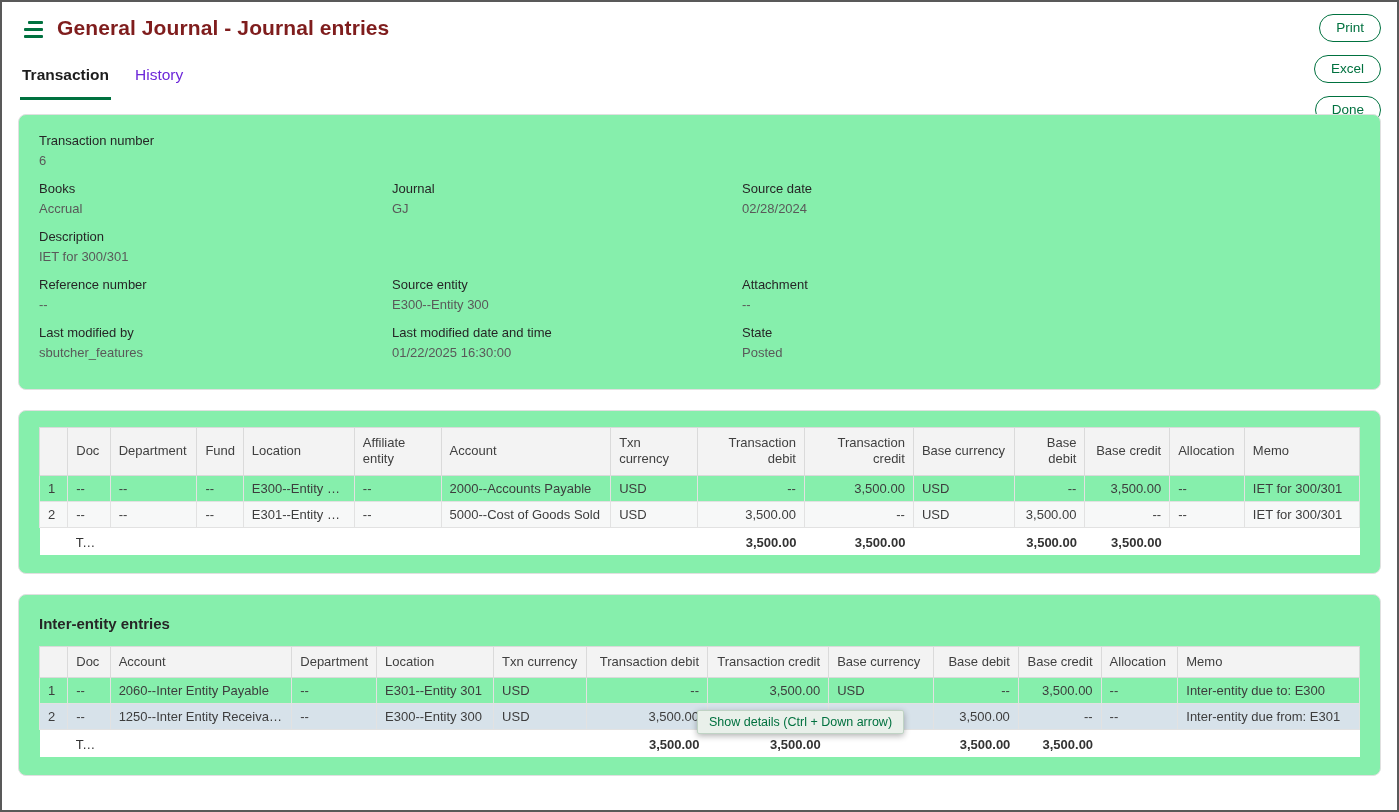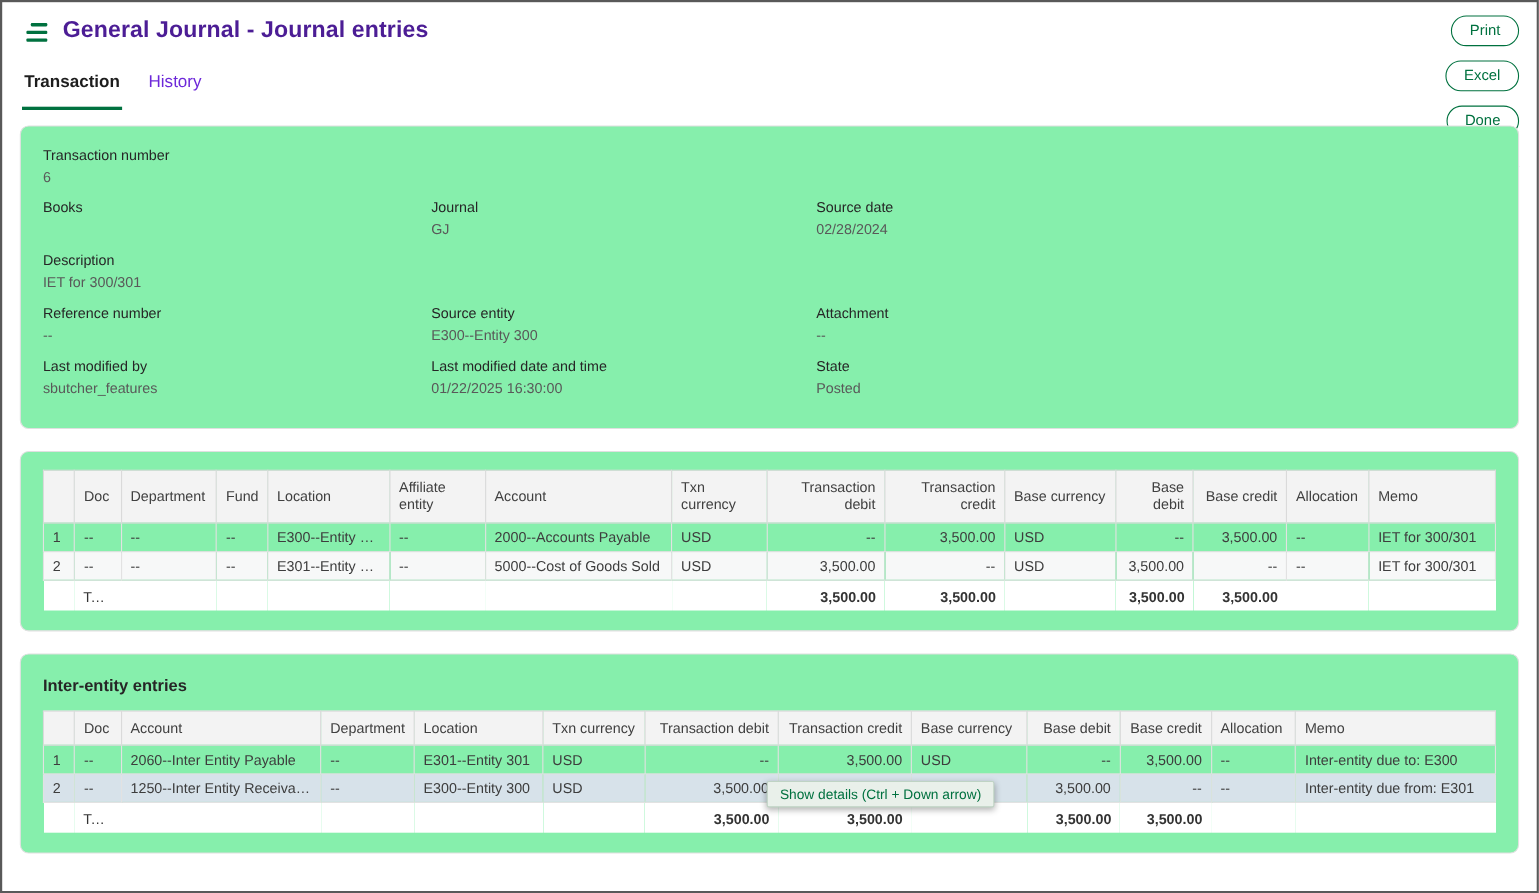--- a/index.html
+++ b/index.html
@@ -12,21 +12,21 @@
   .page{
     width:1399px;height:812px;background:#fff;border:2px solid #595959;
     position:relative;overflow:hidden;
   }
 
   
   .topbar{display:flex;align-items:center;height:52px;padding:0 16px;}
   .menu-icon{display:inline-flex;flex-direction:column;gap:4px;margin:2px 14px 0 6px;cursor:pointer;}
   .menu-icon i{display:block;width:19px;height:3px;background:var(--accent);border-radius:1px;}
   .menu-icon i:first-child{width:15px;align-self:flex-end;}
-  h1{font-size:21px;font-weight:700;color:#4c1d95;margin:0;letter-spacing:.1px;}
+  h1{font-size:21px;font-weight:700;color:#7f1d1d;margin:0;letter-spacing:.1px;}
   .actions{margin-left:auto;display:flex;gap:13px;align-items:flex-end;flex-direction:column;}
   .pill{
     display:inline-flex;align-items:center;gap:7px;background:#fff;
     border:1.5px solid var(--accent);color:var(--accent);
     border-radius:16px;padding:5px 16px;font-size:13.5px;line-height:16px;
     font-family:"Liberation Sans",sans-serif;cursor:pointer;white-space:nowrap;
   }
   .pill svg{display:block;}
 
   
@@ -123,20 +123,21 @@
       <div>
           <div class="detail-row">
             <div class="field">
               <div class="lbl">Transaction number</div>
               <div class="val">6</div>
             </div>
           </div>
           <div class="detail-row">
             <div class="field">
               <div class="lbl">Books</div>
+              <div class="val">Accrual</div>
             </div>
             <div class="field">
               <div class="lbl">Journal</div>
               <div class="val">GJ</div>
             </div>
             <div class="field">
               <div class="lbl">Source date</div>
               <div class="val">02/28/2024</div>
             </div>
           </div>

